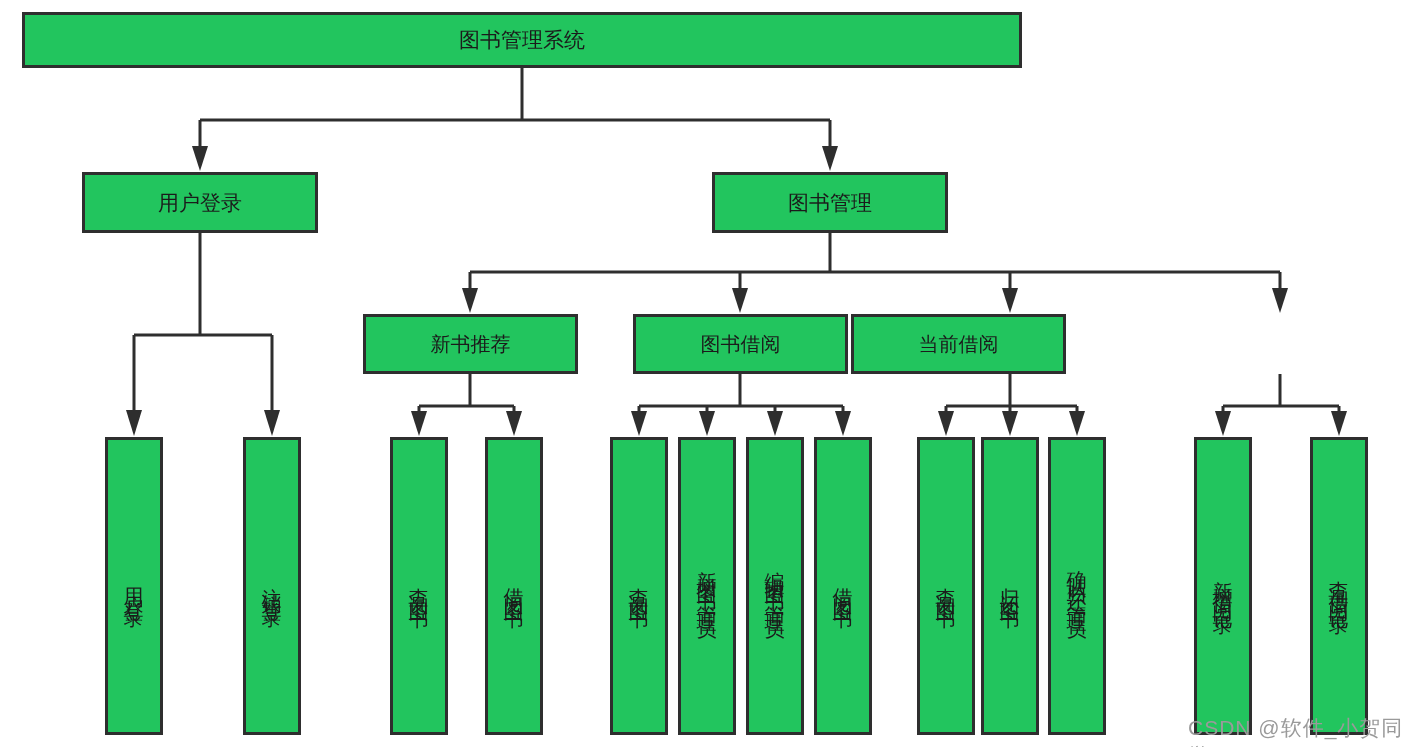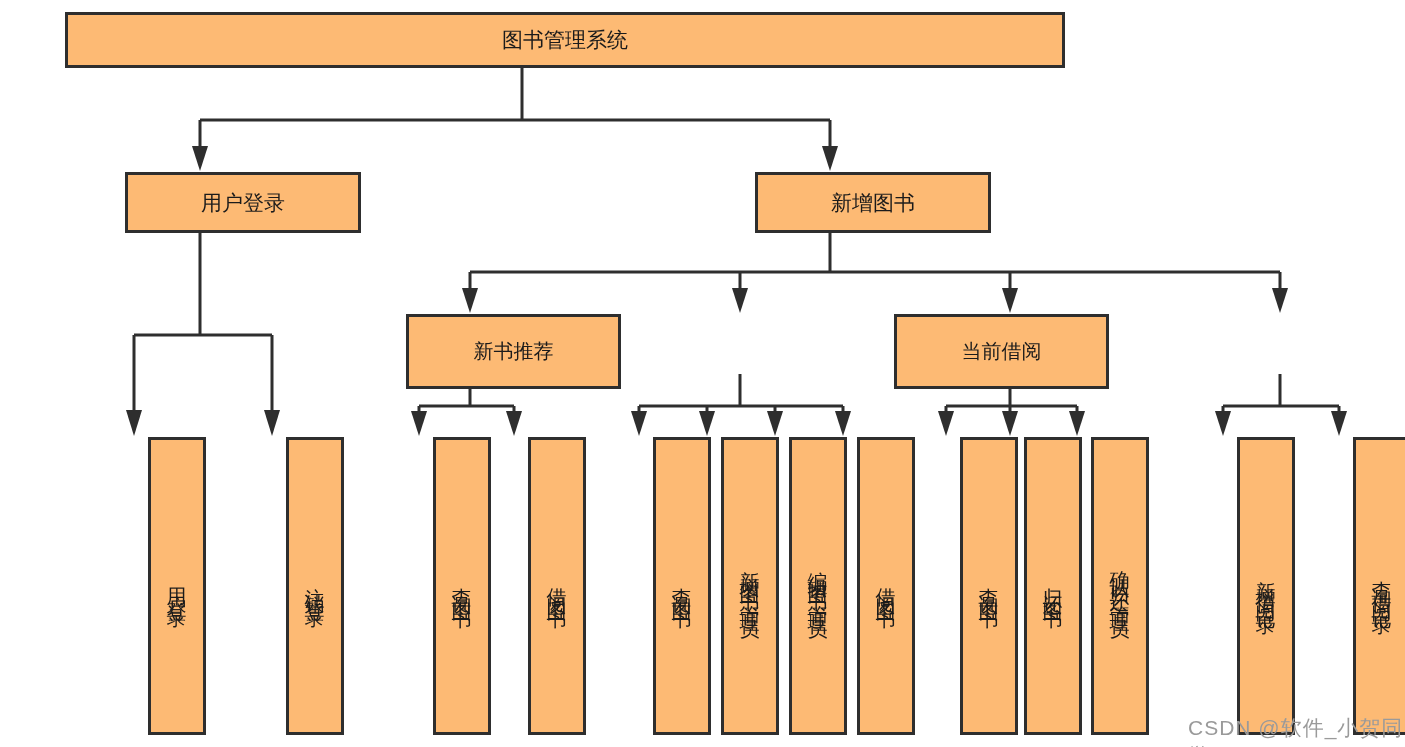--- a/index.html
+++ b/index.html
@@ -9,29 +9,28 @@
     background:#ffffff;
     font-family:"Liberation Sans", sans-serif;
     overflow:hidden;
   }
   .connectors{position:absolute;left:0;top:0;width:1405px;height:747px;}
   .connectors path{stroke:#2e2e2e;stroke-width:3;fill:none;}
   .connectors polygon{fill:#2e2e2e;stroke:none;}
   .box{
     position:absolute;
     box-sizing:border-box;
-    background:#fdba74;
+    background:#22c55e;
     border:3px solid #2e2e2e;
     display:flex;align-items:center;justify-content:center;
     color:#1b1b1b;
-    margin-left:43px;
   }
   .root{left:22px;top:12px;width:1000px;height:56px;font-size:21px;}
   .lvl2{top:172px;width:236px;height:61px;font-size:21px;}
-  .lvl3{top:314px;width:215px;height:75px;font-size:20px;}
+  .lvl3{top:314px;width:215px;height:60px;font-size:20px;}
   .leaf{top:437px;width:58px;height:298px;}
   .vtext{
     writing-mode:vertical-rl;
     font-size:20px;
     letter-spacing:7px;
     line-height:1;
     white-space:nowrap;
   }
   .watermark{
     position:absolute;
@@ -84,25 +83,28 @@
   </svg>
 
   <div class="box root">
     <span>图书管理系统</span>
   </div>
 
   <div class="box lvl2" style="left:82px">
     <span>用户登录</span>
   </div>
   <div class="box lvl2" style="left:712px">
-    <span>新增图书</span>
+    <span>图书管理</span>
   </div>
 
   <div class="box lvl3" style="left:363px">
     <span>新书推荐</span>
+  </div>
+  <div class="box lvl3" style="left:633px">
+    <span>图书借阅</span>
   </div>
   <div class="box lvl3" style="left:851px">
     <span>当前借阅</span>
   </div>
 
   <div class="box leaf" style="left:105px">
     <span class="vtext">用户登录</span>
   </div>
   <div class="box leaf" style="left:243px">
     <span class="vtext">注销登录</span>

